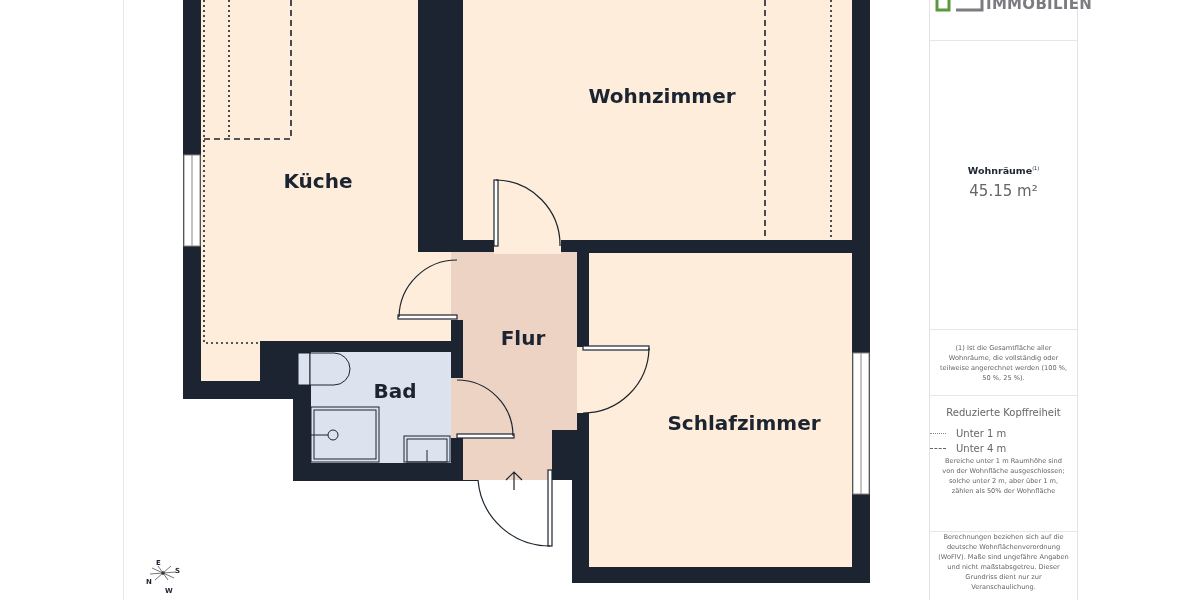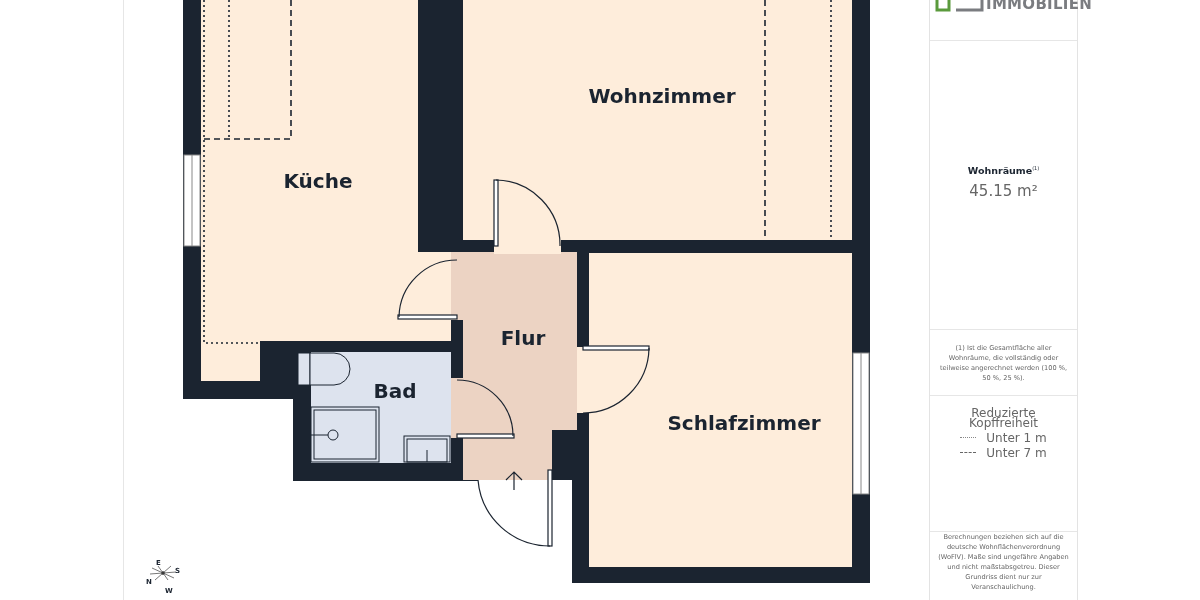--- a/index.html
+++ b/index.html
@@ -8,21 +8,21 @@
   .plan { position:absolute; left:0; top:0; width:1200px; height:600px; }
   .room-label { font-family:"DejaVu Sans", sans-serif; font-weight:bold; fill:#1b2430; }
   .sidebar { position:absolute; left:929px; top:0; width:147px; height:600px; border-left:1px solid #e3e3e3; border-right:1px solid #e3e3e3; font-family:"DejaVu Sans", sans-serif; color:#555a66; }
   .sb-section { position:absolute; left:0; width:147px; border-top:1px solid #e6e6e6; text-align:center; box-sizing:border-box; }
   .logo { position:absolute; left:0; top:0; width:147px; height:40px; }
   .logo-text { position:absolute; left:56px; top:-5px; font-size:15px; font-weight:bold; color:#7a7c80; letter-spacing:0.3px; }
   .area-title { position:absolute; top:164px; width:147px; text-align:center; font-size:9.5px; font-weight:bold; color:#1b2430; }
   .area-title sup { font-size:5px; font-weight:normal; }
   .area-value { position:absolute; top:181px; width:147px; text-align:center; font-size:15px; color:#666; }
   .small { font-size:6.6px; line-height:10px; color:#666; padding:0 8px; }
-  .legend-row { display:flex; justify-content:center; align-items:center; font-size:12px; color:#666; height:15px; }
+  .legend-row { display:flex; justify-content:flex-start; align-items:center; font-size:10px; color:#666; height:15px; }
   .legend-line { width:16px; margin-right:10px; border-top:1px dotted #888; }
   .legend-line.dashed { border-top:1px dashed #666; }
   .brand { font-size:8px; color:#333; letter-spacing:0.2px; }
   .brand b { font-weight:bold; }
 </style>
 </head>
 <body>
 
 <div class="page-border"></div>
 
@@ -143,28 +143,29 @@
   </div>
 
   <div class="sb-section" style="top:40px;height:289px;">
     <div class="area-title" style="top:124px"><span>Wohnräume</span><sup>(1)</sup></div>
     <div class="area-value" style="top:141px">45.15 m²</div>
   </div>
 
   <div class="sb-section small" style="top:329px;height:66px;padding-top:13px;">(1) Ist die Gesamtfläche aller Wohnräume, die vollständig oder teilweise angerechnet werden (100 %, 50 %, 25 %).</div>
 
   <div class="sb-section" style="top:395px;height:104px;padding-top:12px;">
-    <div class="small" style="font-size:12px;margin-bottom:2px;">Reduzierte Kopffreiheit</div>
+    <div class="small" style="font-size:10px;margin-bottom:8px;">Reduzierte Kopffreiheit</div>
     <div class="legend-row">
       <span class="legend-line"></span>
       <span>Unter 1 m</span>
     </div>
     <div class="legend-row">
       <span class="legend-line dashed"></span>
-      <span>Unter 7 m</span>
+      <span>Unter 4 m</span>
     </div>
+    <div class="small">Bereiche unter 1 m Raumhöhe sind von der Wohnfläche ausgeschlossen; solche unter 2 m, aber über 1 m, zählen als 50% der Wohnfläche</div>
   </div>
 
   <div class="sb-section" style="top:499px;height:101px;border-top:1px solid #e6e6e6;margin-top:32px;">
     <div class="small">Berechnungen beziehen sich auf die deutsche Wohnflächenverordnung (WoFlV). Maße sind ungefähre Angaben und nicht maßstabsgetreu. Dieser Grundriss dient nur zur Veranschaulichung.</div>
     <div class="brand" style="margin-top:9px;font-family:Liberation Serif, serif;"><span>GIRAFFE</span><b>360</b></div>
   </div>
 </div>
 
 </body></html>

